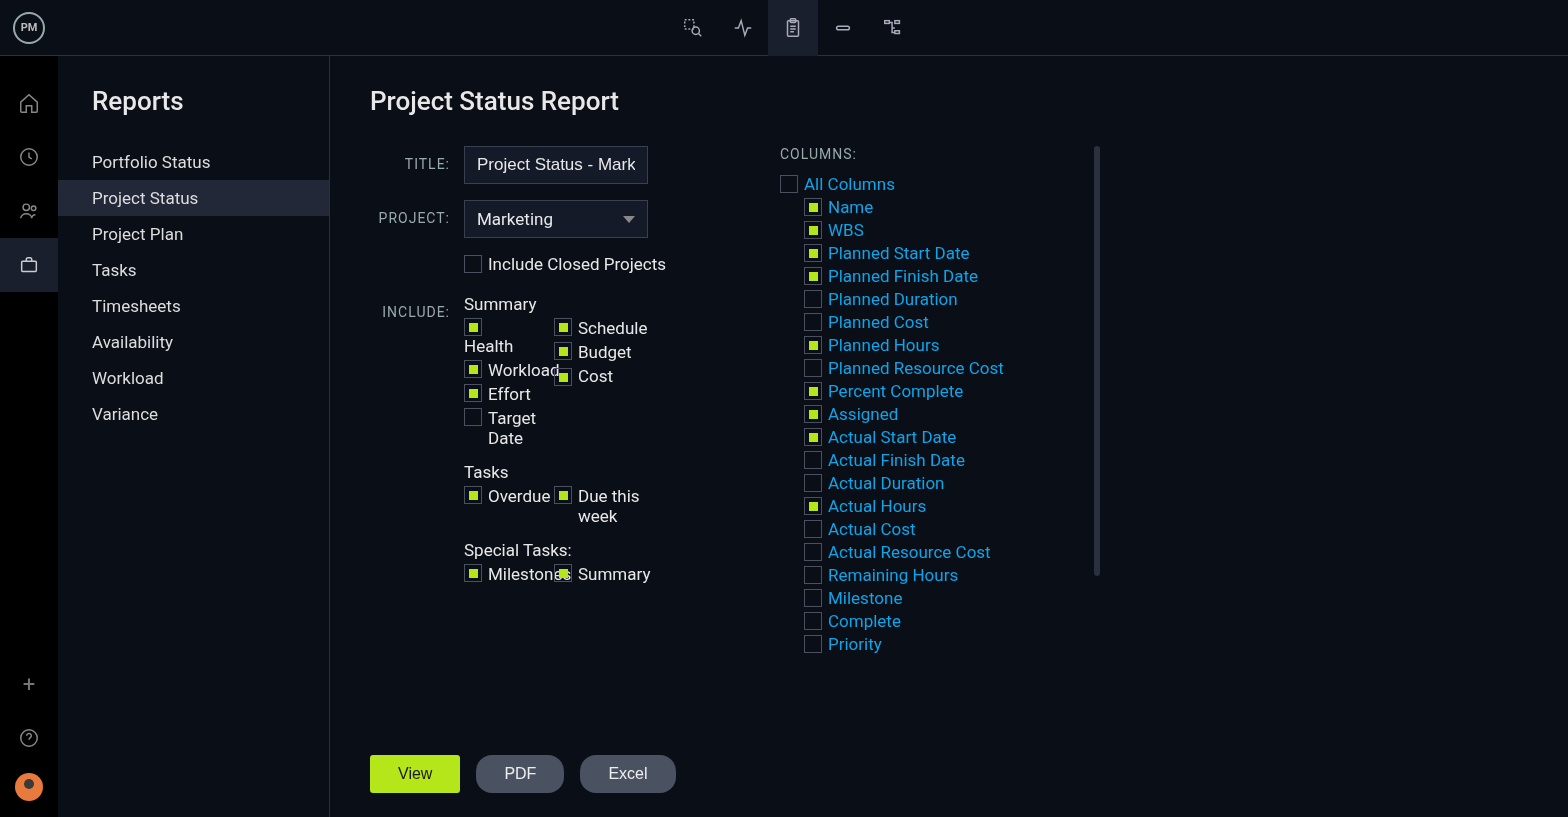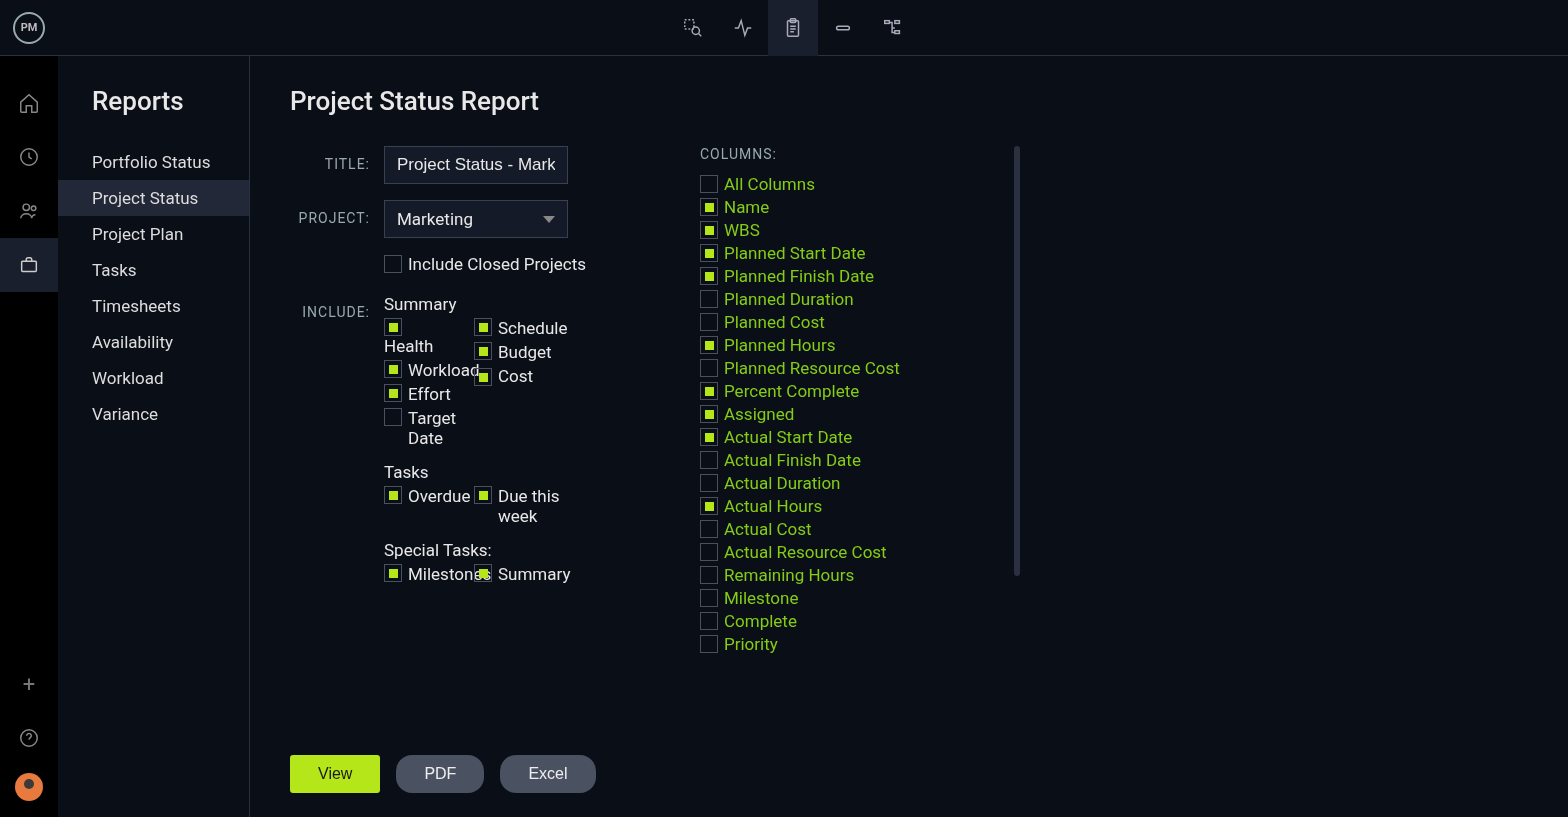--- a/index.html
+++ b/index.html
@@ -62,21 +62,21 @@
     background: #e77a3c;
     display: flex; align-items: center; justify-content: center;
     margin-bottom: 16px; margin-top: 8px;
     position: relative;
   }
   .avatar::after {
     content: ''; position: absolute; top: 6px;
     width: 10px; height: 10px; border-radius: 50%; background: #3a3a3a;
   }
   .sidepanel {
-    width: 192px;
+    width: 272px;
     border-right: 1px solid #2a3040;
     padding: 30px 0 0 0;
   }
   .sidepanel h1 {
     font-size: 26px; font-weight: 500;
     padding: 0 0 28px 34px;
   }
   .report-item {
     padding: 8px 0 8px 34px;
     font-size: 17px; color: #ddd;
@@ -159,24 +159,24 @@
   }
   .cols-label {
     color: #9aa; font-size: 14px; letter-spacing: 1px;
     margin-bottom: 12px;
   }
   .col-list {
     max-height: 540px; overflow: hidden;
   }
   .col-cb {
     display: flex; align-items: center;
-    font-size: 17px; color: #84cc16;
+    font-size: 17px; color: #0ea5e9;
     margin-bottom: 3px;
   }
-  .col-cb.indent { }
+  .col-cb.indent { margin-left: 24px; }
   .scroll-indicator {
     position: absolute;
     right: 0; top: 0;
     width: 6px; height: 430px;
     background: #2a3040;
     border-radius: 3px;
   }
   .buttons {
     display: flex; gap: 16px;
     padding: 16px 0 24px 0;

